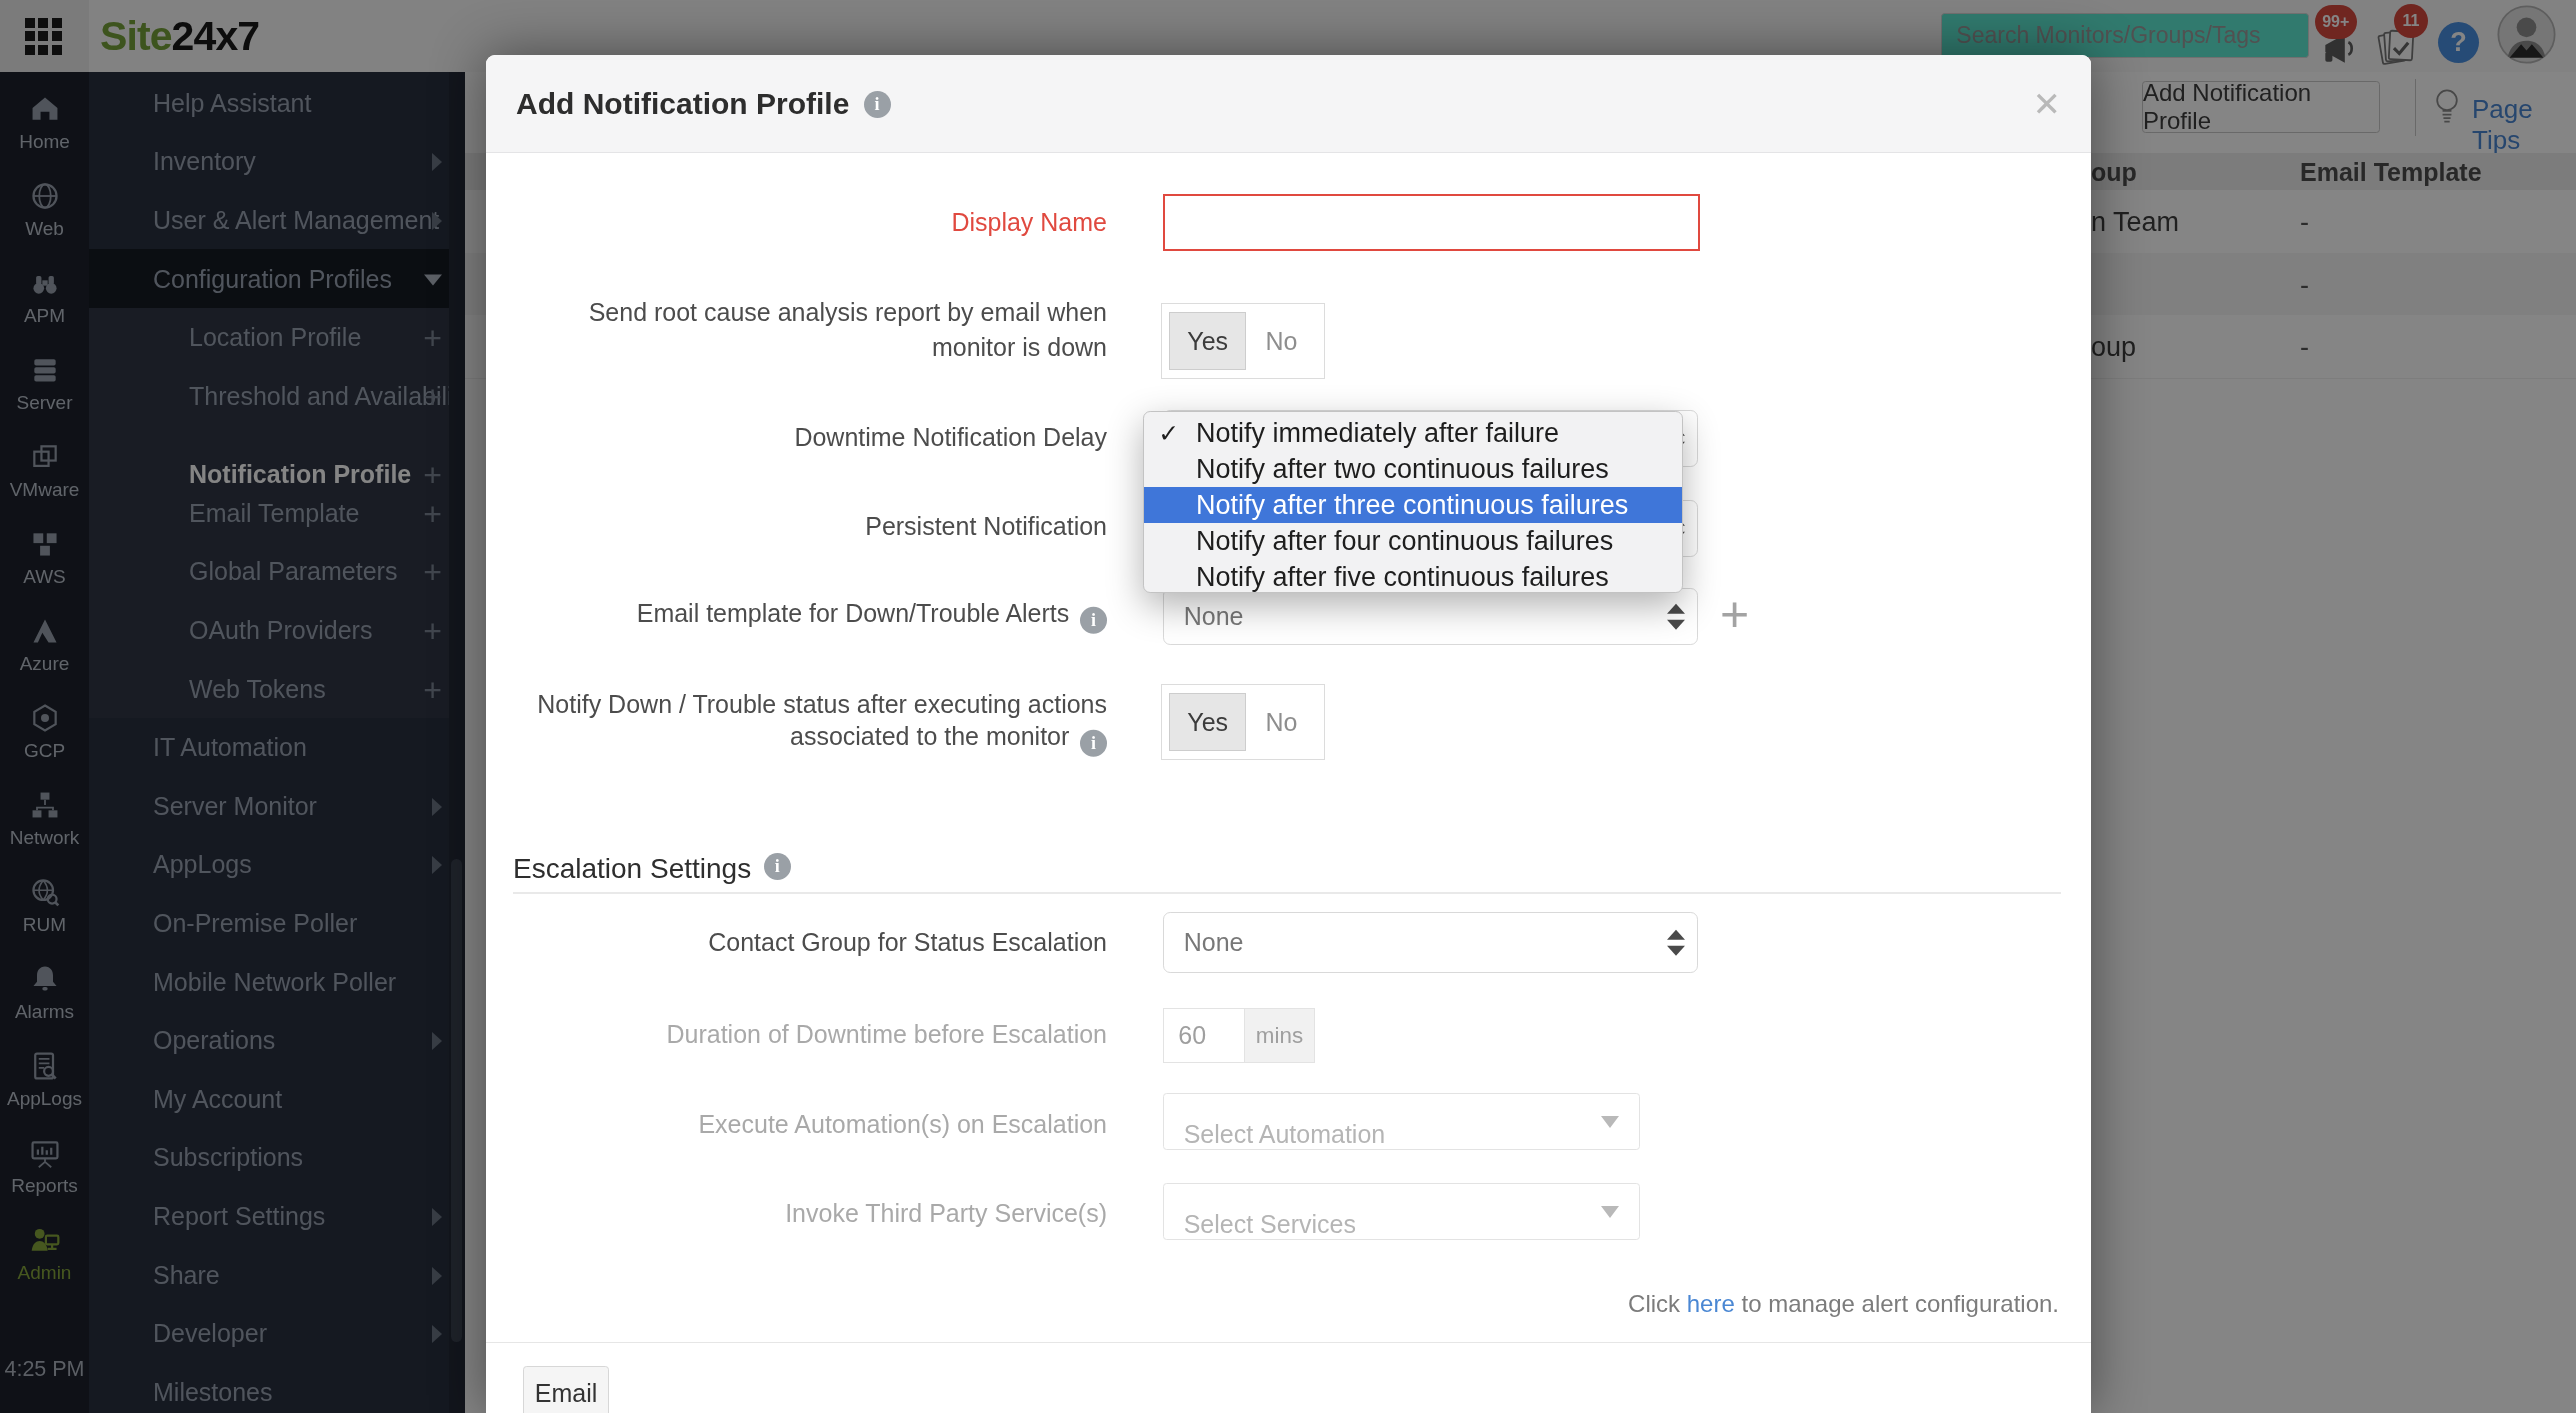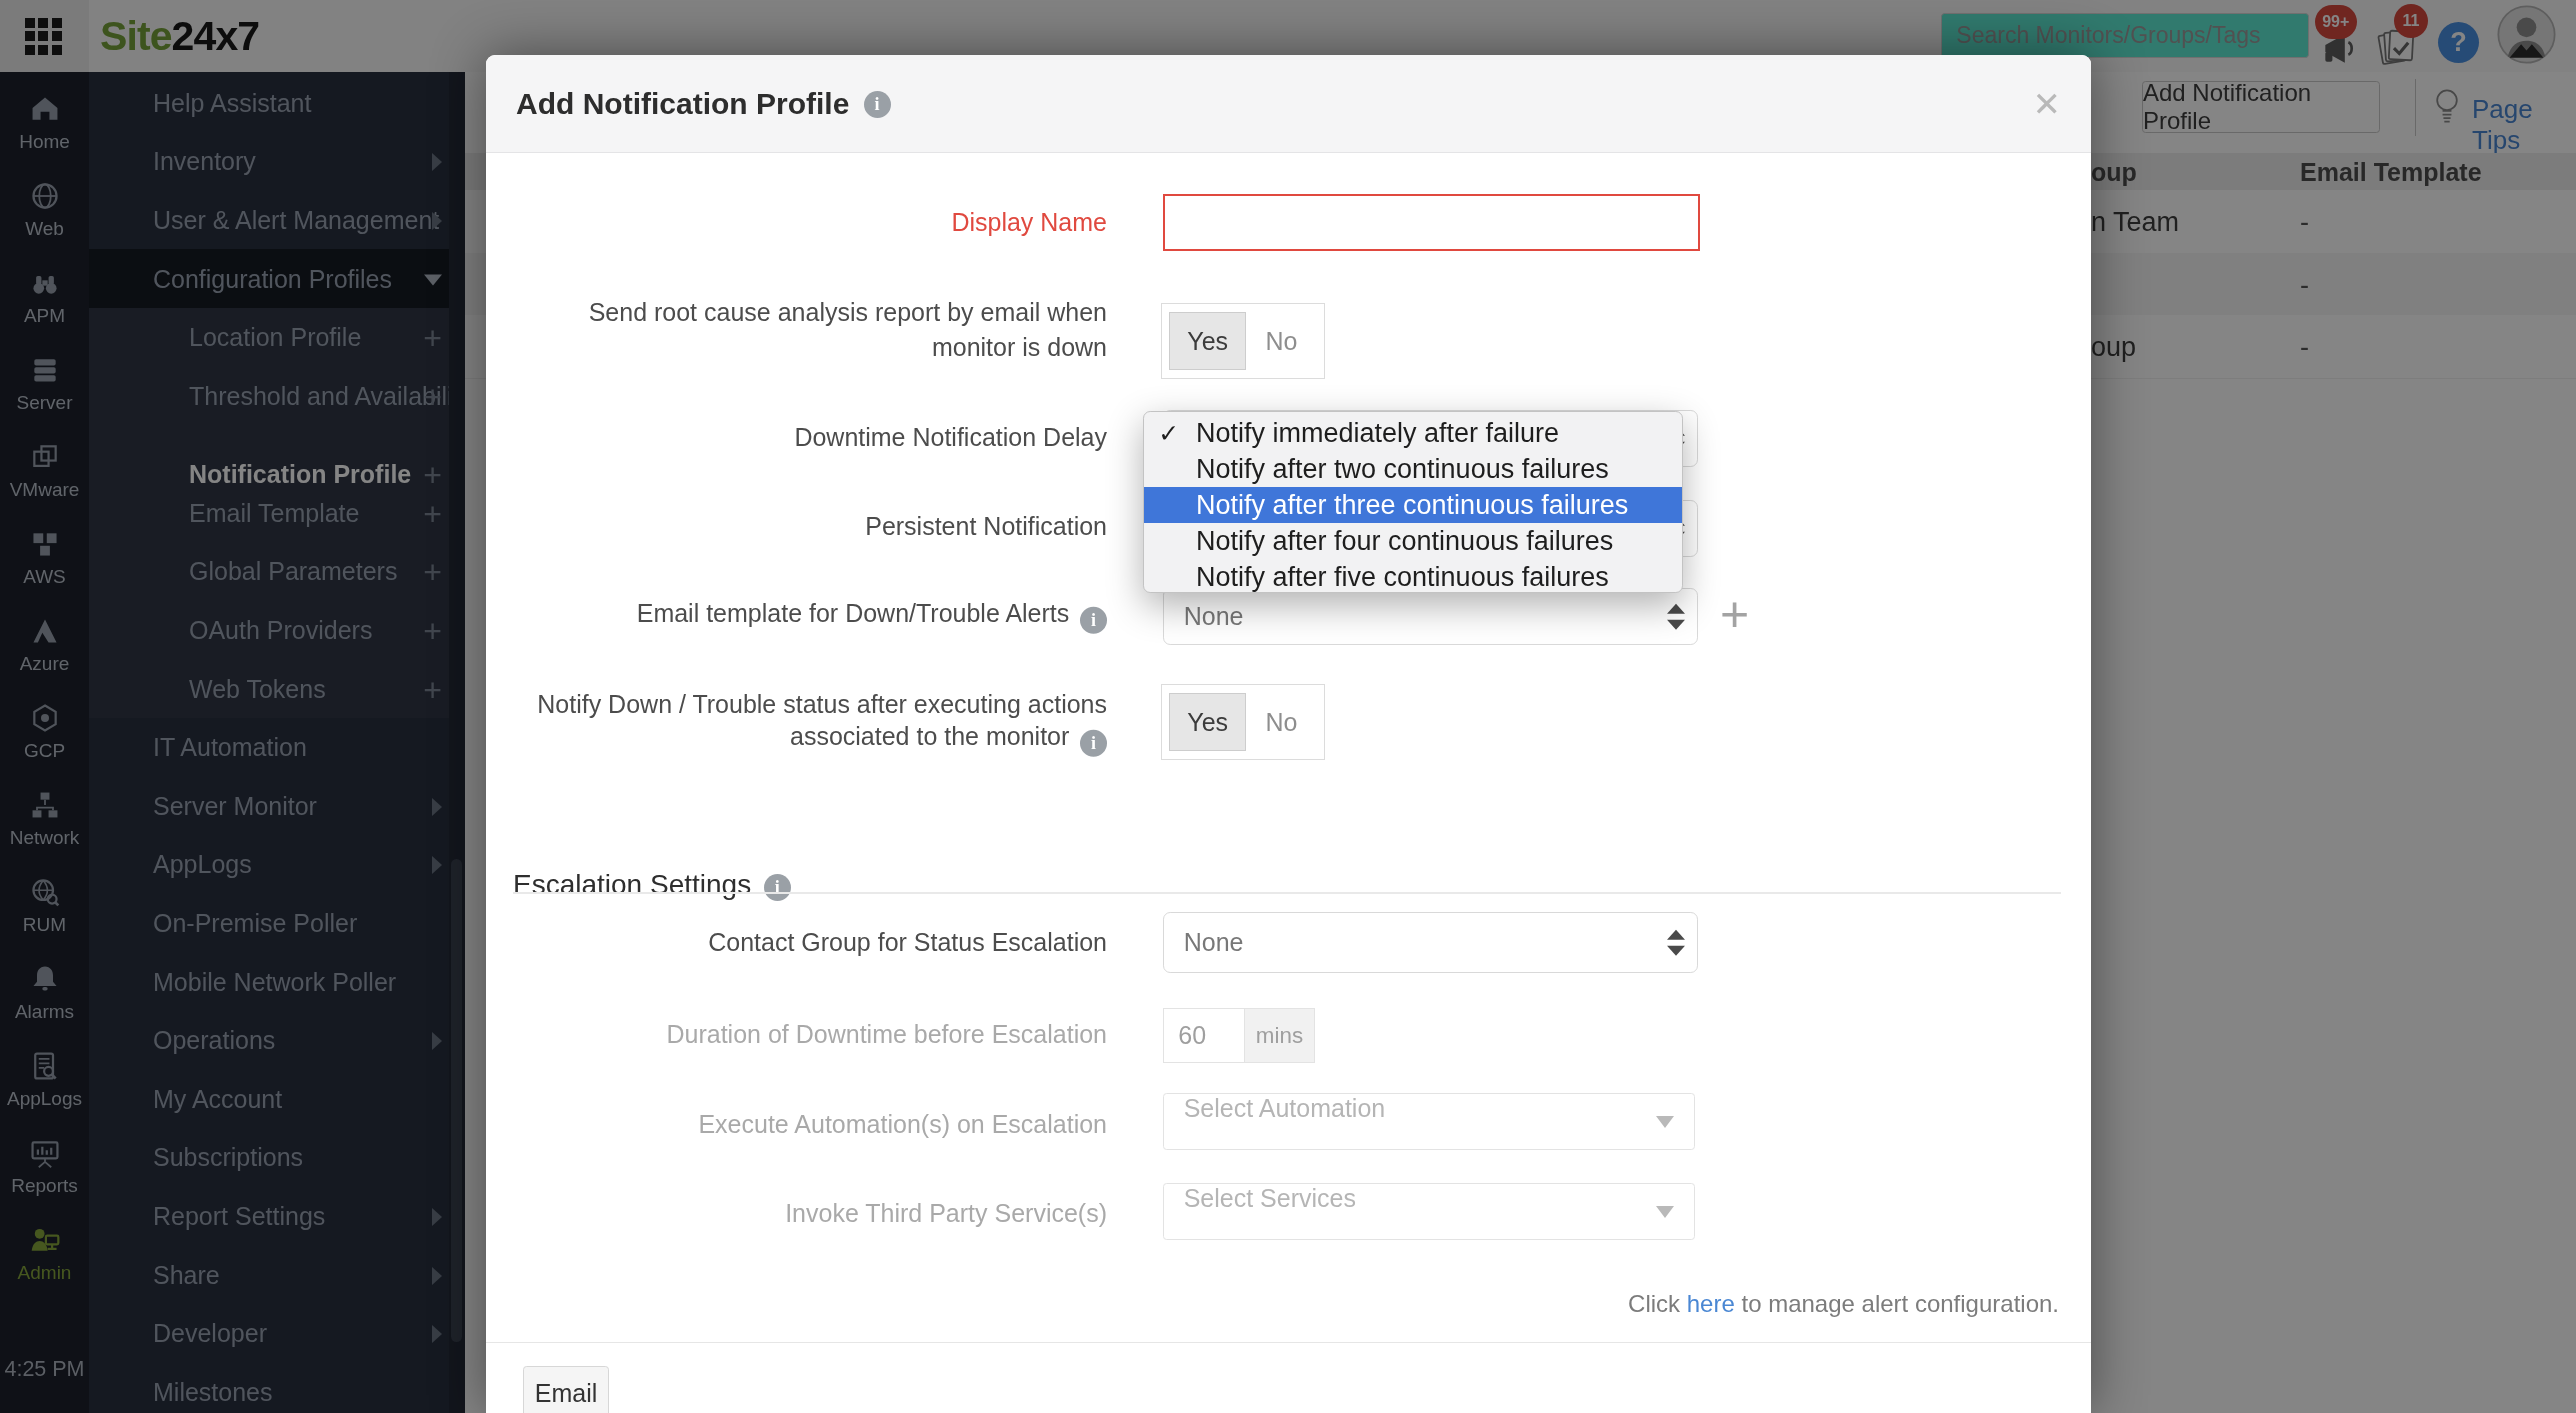--- a/index.html
+++ b/index.html
@@ -59,31 +59,31 @@
   #overlay{position:absolute;left:0;top:0;width:2576px;height:1413px;background:rgba(0,0,0,0.48);z-index:40;}
   #modal{position:absolute;left:486px;top:55px;width:1605px;height:1358px;background:#fff;border-radius:9px 9px 0 0;z-index:50;box-shadow:0 0 54px rgba(0,0,0,.45);}
   #modal-header{position:absolute;left:0;top:0;width:1605px;height:98px;background:#f5f5f6;border-bottom:1.8px solid #e4e4e6;border-radius:9px 9px 0 0;box-sizing:border-box;}
   #modal-title{position:absolute;left:30px;top:49px;transform:translateY(-50%);font-size:30px;font-weight:700;color:#2d2d2d;display:flex;align-items:center;gap:14.3px;}
   .info{display:inline-flex;width:27px;height:27px;border-radius:50%;background:#9aa0a6;color:#fff;font-size:18px;font-weight:700;align-items:center;justify-content:center;font-family:"Liberation Serif",serif;flex:0 0 auto;}
   #modal-close{position:absolute;right:30px;top:49px;transform:translateY(-50%);font-size:34px;color:#b9b9b9;cursor:pointer;line-height:1;}
   .flabel{position:absolute;left:0;width:621px;text-align:right;transform:translateY(-50%);font-size:25px;color:#4c4c4c;white-space:nowrap;}
   .flabel.red{color:#e0493f;}
   .flabel.dim{color:#a9a9a9;}
   .flabel .info{vertical-align:-3.6px;margin-left:10.7px;}
-  .heading{position:absolute;left:27px;transform:translateY(-50%);font-size:28px;color:#2e2e2e;display:flex;align-items:flex-end;gap:12.5px;margin-top:16px;}
+  .heading{position:absolute;left:27px;transform:translateY(-50%);font-size:28px;color:#2e2e2e;display:flex;align-items:flex-start;gap:12.5px;}
   .hr{position:absolute;left:27px;right:30px;height:1.8px;background:#e9e9e9;}
   #dn-input{position:absolute;left:677px;top:139px;width:537px;height:57px;border:2.7px solid #e0493f;background:#fff;box-sizing:border-box;font-size:25px;color:#333;padding:0 16px;outline:none;font-family:inherit;}
   .toggle{position:absolute;left:675px;width:164px;height:76px;border:1.8px solid #dcdcdc;background:#fff;box-sizing:border-box;display:flex;align-items:center;padding:7.2px;cursor:pointer;}
   .toggle .yes{width:77px;height:58px;background:#e6e6e6;border:1.8px solid #cdcdcd;box-sizing:border-box;display:flex;align-items:center;justify-content:center;font-size:25px;color:#3c3c3c;}
   .toggle .no{flex:1;text-align:center;font-size:25px;color:#8e8e8e;}
   .sel{position:absolute;left:677px;width:535px;border:1.8px solid #d9d9d9;border-radius:7.2px;background:#fff;box-sizing:border-box;display:flex;align-items:center;font-size:25px;color:#787878;padding:0 54px 0 19.7px;}
   .steppers{position:absolute;right:12.5px;top:50%;transform:translateY(-50%);display:flex;flex-direction:column;gap:6.3px;}
   .tri-up{width:0;height:0;border-left:9px solid transparent;border-right:9px solid transparent;border-bottom:10.7px solid #4a4a4a;}
   .tri-down{width:0;height:0;border-left:9px solid transparent;border-right:9px solid transparent;border-top:10.7px solid #4a4a4a;}
-  .ddd{position:absolute;left:677px;width:532px;border:1.8px solid #e3e3e3;border-radius:3.6px;background:#fff;box-sizing:border-box;display:flex;align-items:flex-start;font-size:25px;color:#b5b5b5;padding:0 54px 0 19.7px;}
+  .ddd{position:absolute;left:677px;width:477px;border:1.8px solid #e3e3e3;border-radius:3.6px;background:#fff;box-sizing:border-box;display:flex;align-items:flex-end;font-size:25px;color:#b5b5b5;padding:0 54px 0 19.7px;}
   .ddd .tri-down{position:absolute;right:19.7px;top:50%;transform:translateY(-50%);border-left-width:9.8px;border-right-width:9.8px;border-top:12.5px solid #b9b9b9;}
   #dur-input{position:absolute;left:677px;top:953px;width:82px;height:55px;border:1.8px solid #e3e3e3;box-sizing:border-box;font-size:25px;color:#9f9f9f;padding:0 14.3px;outline:none;background:#fff;font-family:inherit;}
   #dur-unit{position:absolute;left:759px;top:953px;width:70px;height:55px;background:#f1f1f1;border:1.8px solid #e3e3e3;border-left:none;box-sizing:border-box;display:flex;align-items:center;justify-content:center;font-size:22.4px;color:#9f9f9f;}
   #plus-template{position:absolute;left:1234px;top:531px;font-size:50px;font-weight:200;color:#a3a3a3;line-height:57px;cursor:pointer;}
   #dd-panel{position:absolute;left:657px;top:356px;width:540px;height:182px;background:#f2f2f3;border:0.9px solid #c3c3c3;border-radius:7.2px;box-shadow:0 12.5px 36px rgba(0,0,0,.3);box-sizing:border-box;padding-top:2.7px;z-index:60;}
   .dd-opt{position:relative;height:36px;line-height:36px;font-size:27px;color:#1e1e1e;padding-left:52px;white-space:nowrap;cursor:pointer;}
   .dd-opt.hl{background:#3f76d9;color:#fff;}
   .dd-opt .check{position:absolute;left:14.3px;font-size:25px;}
   #note{position:absolute;right:32px;top:1249px;transform:translateY(-50%);font-size:24px;color:#7c7c7c;white-space:nowrap;}
   #note a{color:#4a87d3;text-decoration:none;cursor:pointer;}

